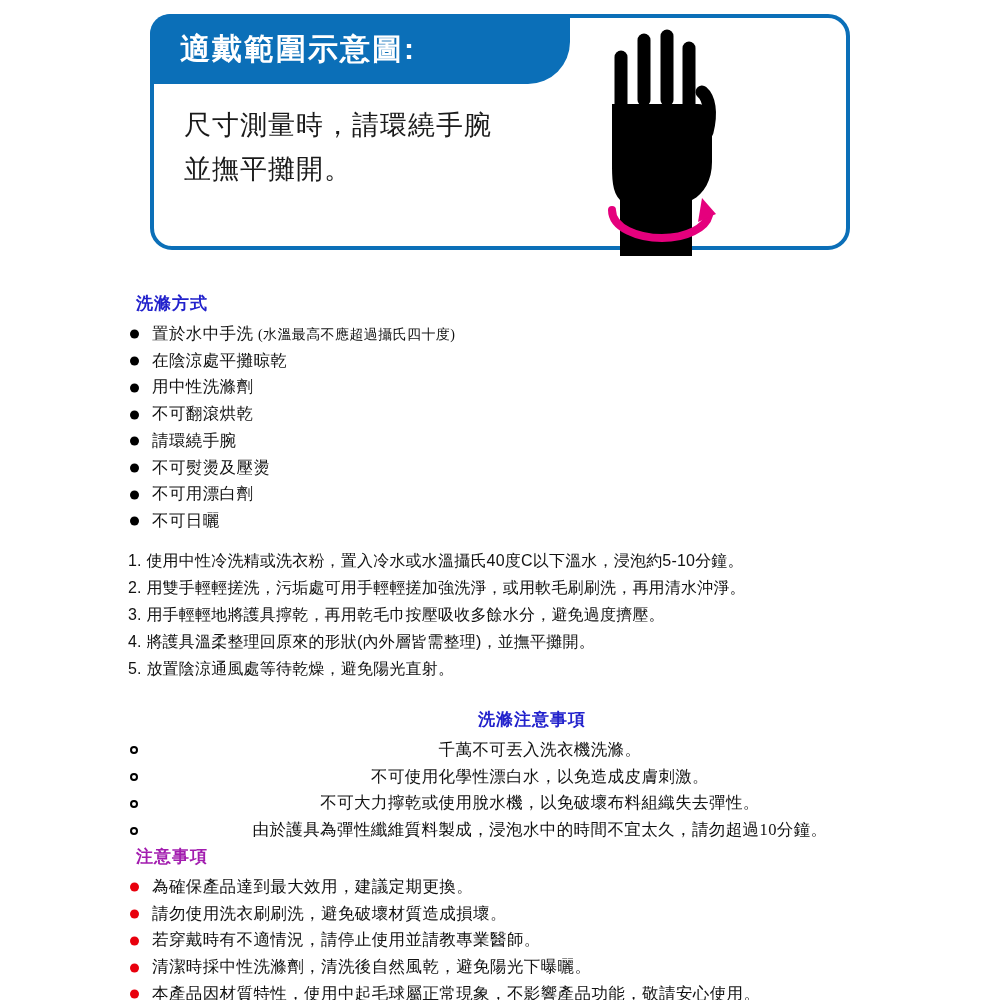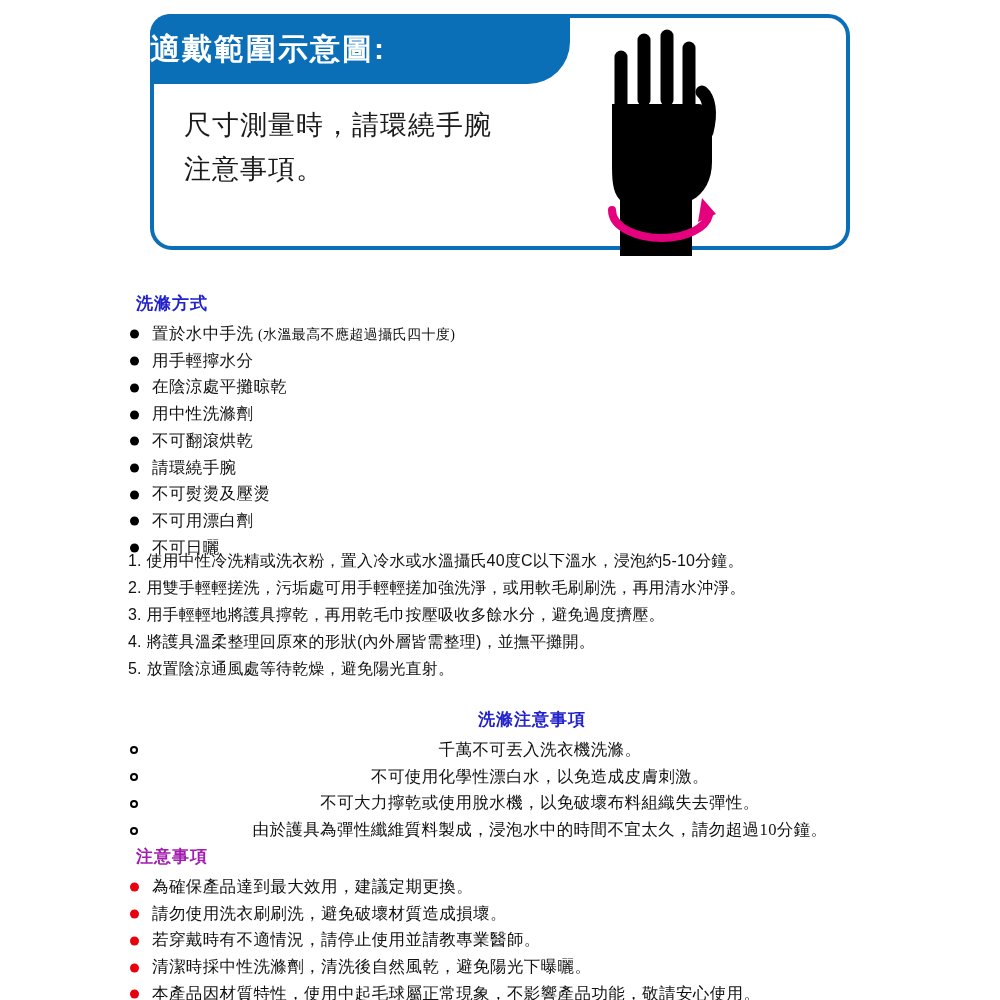--- a/index.html
+++ b/index.html
@@ -33,20 +33,21 @@
     border-top-left-radius: 20px;
     border-bottom-right-radius: 42px;
     display: flex;
     align-items: center;
   }
   .card-tab-text {
     color: #ffffff;
     font-size: 30px;
     font-weight: bold;
     letter-spacing: 2px;
+    padding-left: 30px;
   }
   .card-body {
     position: absolute;
     left: 30px; top: 86px;
     width: 420px;
     color: #1a1a1a;
     font-size: 27px;
     line-height: 1.62;
     letter-spacing: 1px;
   }
@@ -113,21 +114,21 @@
 <body>
 
 <div class="page">
 
   <div class="card">
     <div class="card-tab">
       <span class="card-tab-text">適戴範圍示意圖:</span>
     </div>
     <div class="card-body">
       <div>尺寸測量時，請環繞手腕</div>
-      <div>注意事項。</div>
+      <div>並撫平攤開。</div>
     </div>
 
     <div class="hand-wrap">
       <svg width="170" height="250" viewBox="0 0 170 250">
 
         <g fill="none" stroke="#000000" stroke-width="13" stroke-linecap="round" stroke-linejoin="round">
 
           <path d="M45 92 L45 45"></path>
           <path d="M68 88 L68 28"></path>
           <path d="M91 88 L91 24"></path>
@@ -145,21 +146,20 @@
           <path d="M126 186 L140 202 L122 210 Z" fill="#e5007d"></path>
         </g>
       </svg>
     </div>
   </div>
 
   <div class="section s-wash">
     <h2 class="sec-title">洗滌方式</h2>
     <ul class="list">
       <li><span class="bullet"></span><span>置於水中手洗 </span><span class="sub">(水溫最高不應超過攝氏四十度)</span></li>
-      <li><span class="bullet"></span><span>用手輕擰水分</span></li>
       <li><span class="bullet"></span><span>在陰涼處平攤晾乾</span></li>
       <li><span class="bullet"></span><span>用中性洗滌劑</span></li>
       <li><span class="bullet"></span><span>不可翻滾烘乾</span></li>
       <li><span class="bullet"></span><span>請環繞手腕</span></li>
       <li><span class="bullet"></span><span>不可熨燙及壓燙</span></li>
       <li><span class="bullet"></span><span>不可用漂白劑</span></li>
       <li><span class="bullet"></span><span>不可日曬</span></li>
     </ul>
   </div>
 

